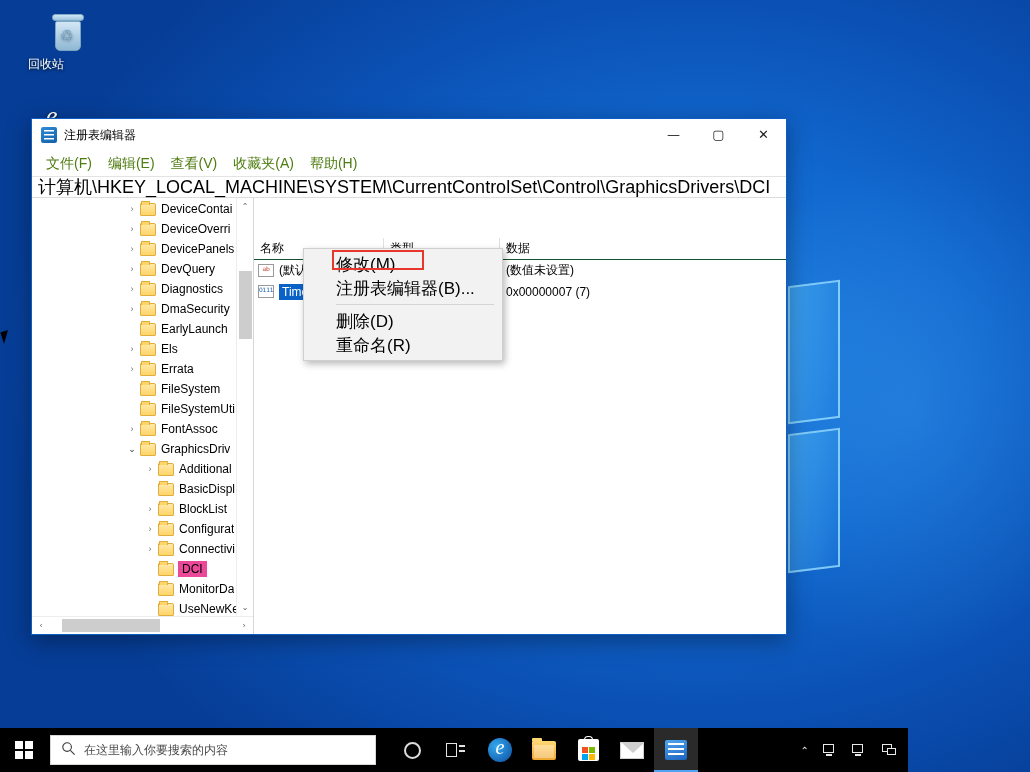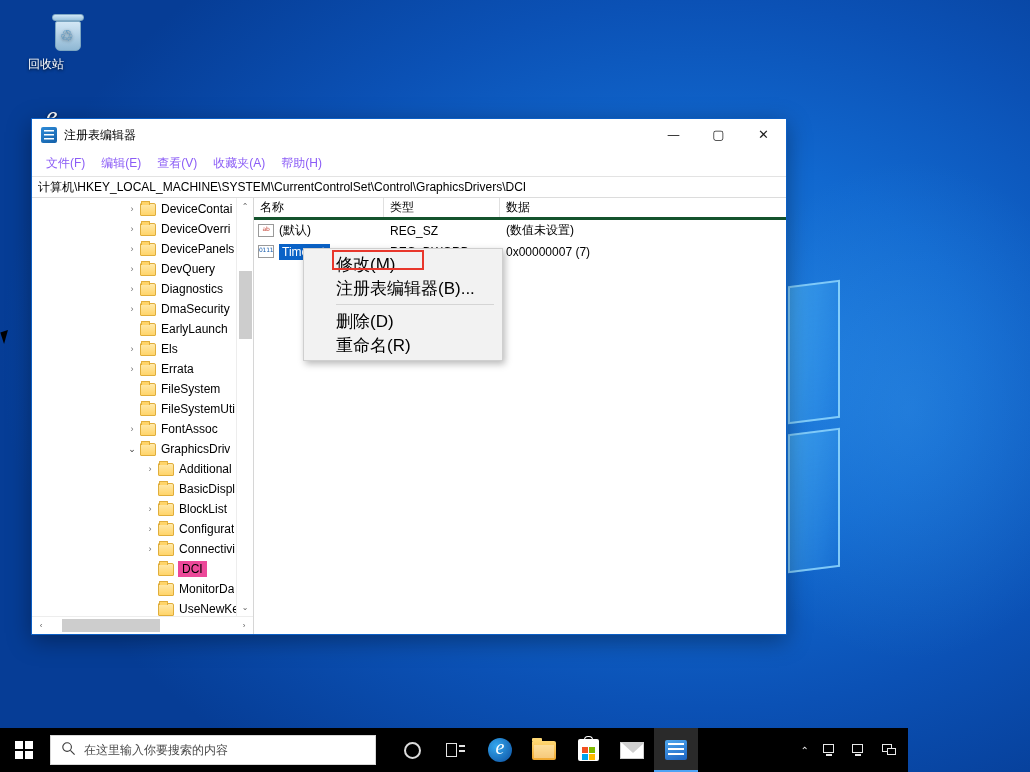--- a/index.html
+++ b/index.html
@@ -135,30 +135,30 @@
     width: 45px; height: 31px;
     display: flex; align-items: center; justify-content: center;
     font-size: 13px; color: #1b1b1b; font-family: "DejaVu Sans", sans-serif;
   }
 
   .menubar {
     height: 25px; display: flex; align-items: center;
     padding-left: 6px; background: #fff; flex: none;
   }
   .menu-item {
-    font-size: 12px; color: #8b5cf6;
+    font-size: 14px; color: #4d7c0f;
     padding: 3px 8px; cursor: default;
   }
 
   .addrbar {
     height: 22px; border-top: 1px solid #e3e3e3; border-bottom: 1px solid #dcdcdc;
     display: flex; align-items: center;
     padding-left: 6px; background: #fff; flex: none;
   }
-  .addr-text { font-size: 12px; color: #000; white-space: nowrap; }
+  .addr-text { font-size: 18px; color: #000; white-space: nowrap; }
 
   .body-area { flex: 1; display: flex; min-height: 0; }
 
   
   .tree-pane {
     width: 222px; flex: none;
     border-right: 1px solid #d6d6d6;
     display: flex; flex-direction: column;
     background: #fff; position: relative;
   }
@@ -219,21 +219,21 @@
     width: 18px; text-align: center; font-size: 8px; color: #606060;
   }
   .hs-track { flex: 1; position: relative; height: 13px; }
   .hs-thumb {
     position: absolute; left: 12px; top: 0; width: 98px; height: 13px;
     background: #cdcdcd;
   }
 
   
   .list-pane { flex: 1; display: flex; flex-direction: column; background: #fff; min-width: 0; }
-  .lheader { height: 22px; display: flex; flex: none; border-bottom: 3px solid #14532d; }
+  .lheader { height: 22px; display: flex; flex: none; border-bottom: 1px solid #14532d; margin-top: 40px; }
   .lh-cell {
     font-size: 12px; color: #000;
     display: flex; align-items: center;
     padding-left: 6px; border-right: 1px solid #e0e0e0;
   }
   .lh-cell.c1 { width: 130px; }
   .lh-cell.c2 { width: 116px; }
   .lh-cell.c3 { flex: 1; border-right: none; }
   .lrows { flex: 1; position: relative; }
   .lrow { height: 21px; display: flex; align-items: center; font-size: 12px; color: #000; }

